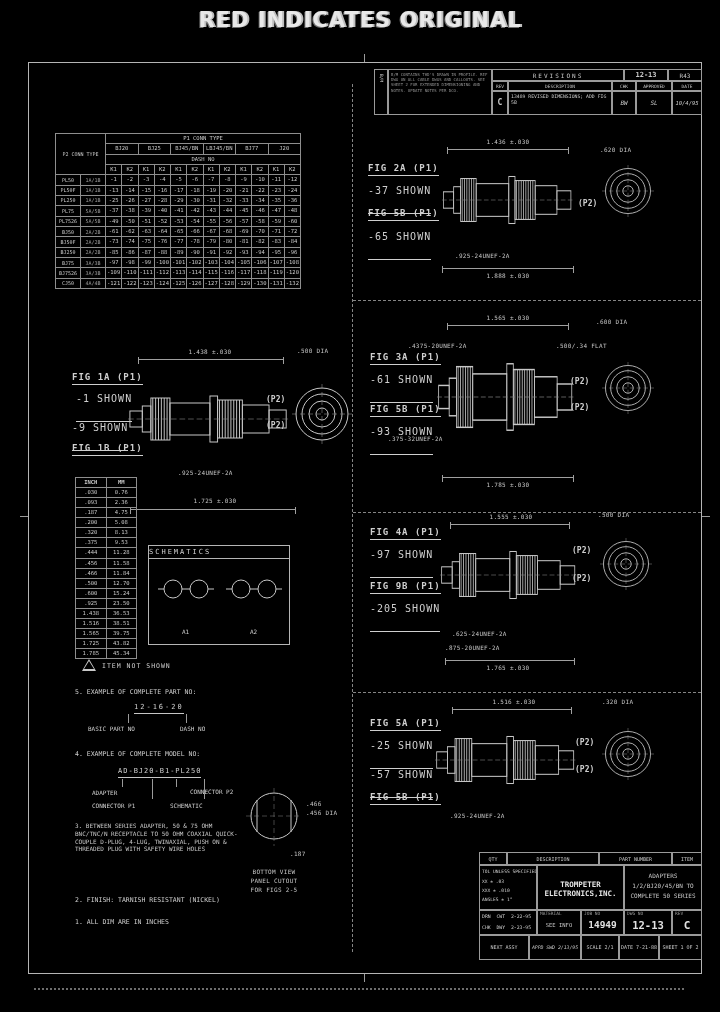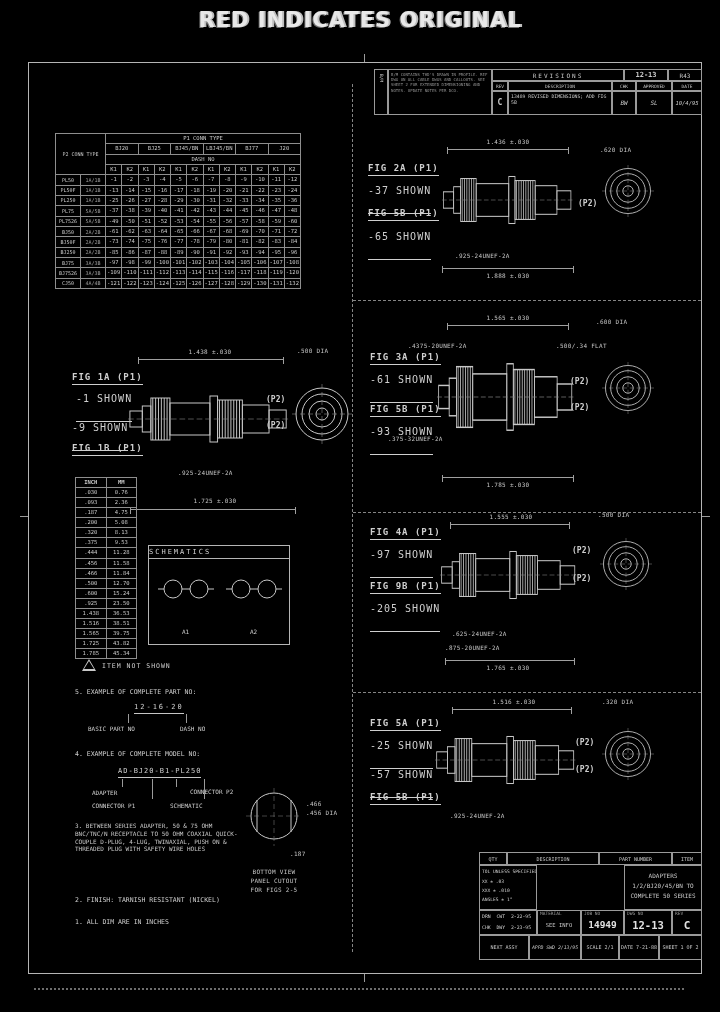--- a/index.html
+++ b/index.html
@@ -730,20 +730,23 @@
   <div class="tbcell" style="left:193px;top:0;width:30px;height:13px;">
       <div class="ctr" style="font-size:5px;line-height:12px;">ITEM</div>
     </div>
 
   <div class="tbcell" style="left:0;top:13px;width:58px;height:45px;">
     <div class="lbl" style="left:2px;top:3px;font-size:4.6px;">TOL UNLESS SPECIFIED</div>
     <div class="lbl" style="left:2px;top:13px;font-size:4.6px;">XX ± .03</div>
     <div class="lbl" style="left:2px;top:22px;font-size:4.6px;">XXX ± .010</div>
     <div class="lbl" style="left:2px;top:31px;font-size:4.6px;">ANGLES ± 1°</div>
   </div>
+  <div class="tbcell" style="left:58px;top:13px;width:87px;height:45px;">
+    <div class="ctr" style="font-size:7.5px;font-weight:bold;color:#e4e4e4;padding-top:14px;line-height:1.2;white-space:normal;">TROMPETER ELECTRONICS,INC.</div>
+  </div>
   <div class="tbcell" style="left:145px;top:13px;width:78px;height:45px;">
     <div class="ctr" style="font-size:6px;padding-top:6px;">ADAPTERS</div>
     <div class="ctr" style="font-size:6px;padding-top:3px;">1/2/BJ20/45/BN TO</div>
     <div class="ctr" style="font-size:6px;padding-top:3px;">COMPLETE 50 SERIES</div>
   </div>
 
   <div class="tbcell" style="left:0;top:58px;width:58px;height:25px;">
     <div class="lbl" style="left:2px;top:3px;font-size:4.8px;">DRN  CWT  2-22-95</div>
     <div class="lbl" style="left:2px;top:14px;font-size:4.8px;">CHK  DWY  2-23-95</div>
   </div>

